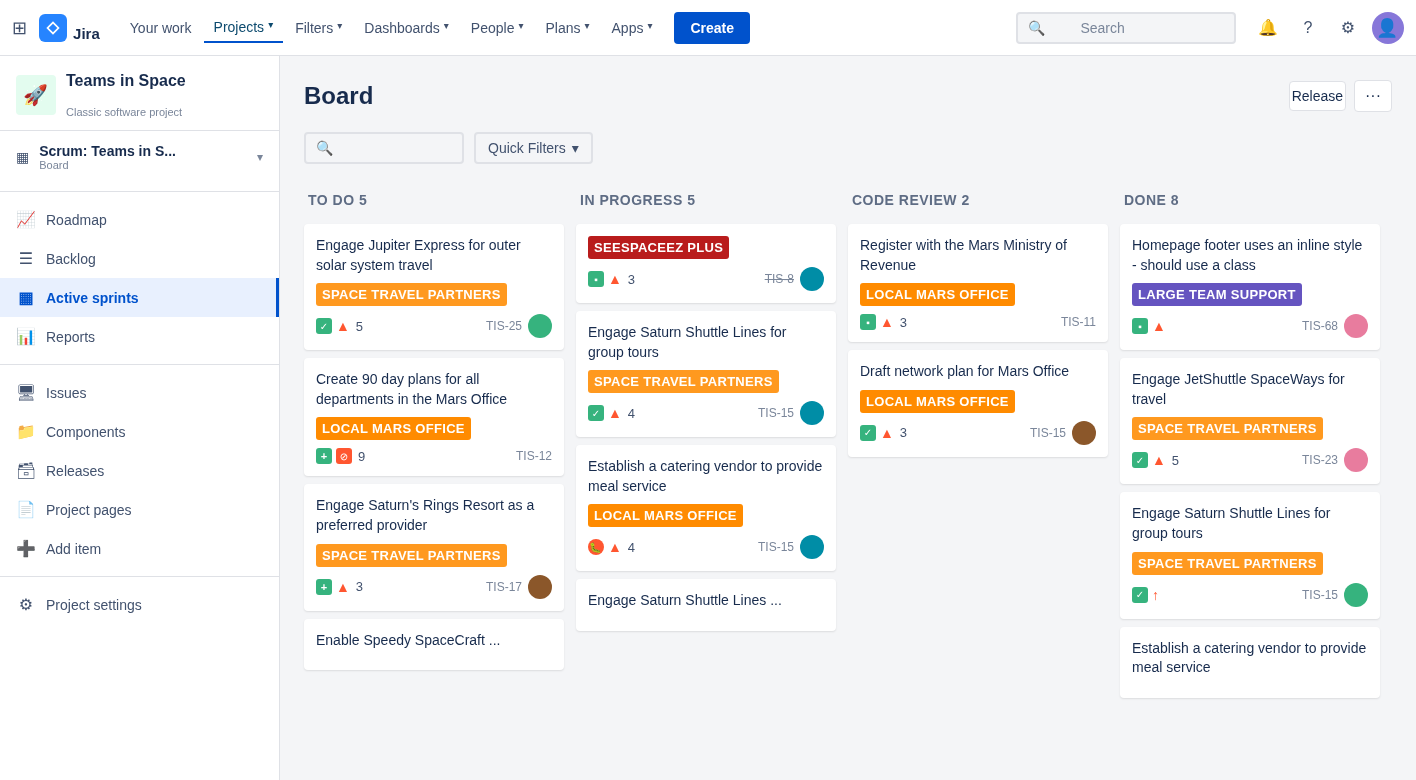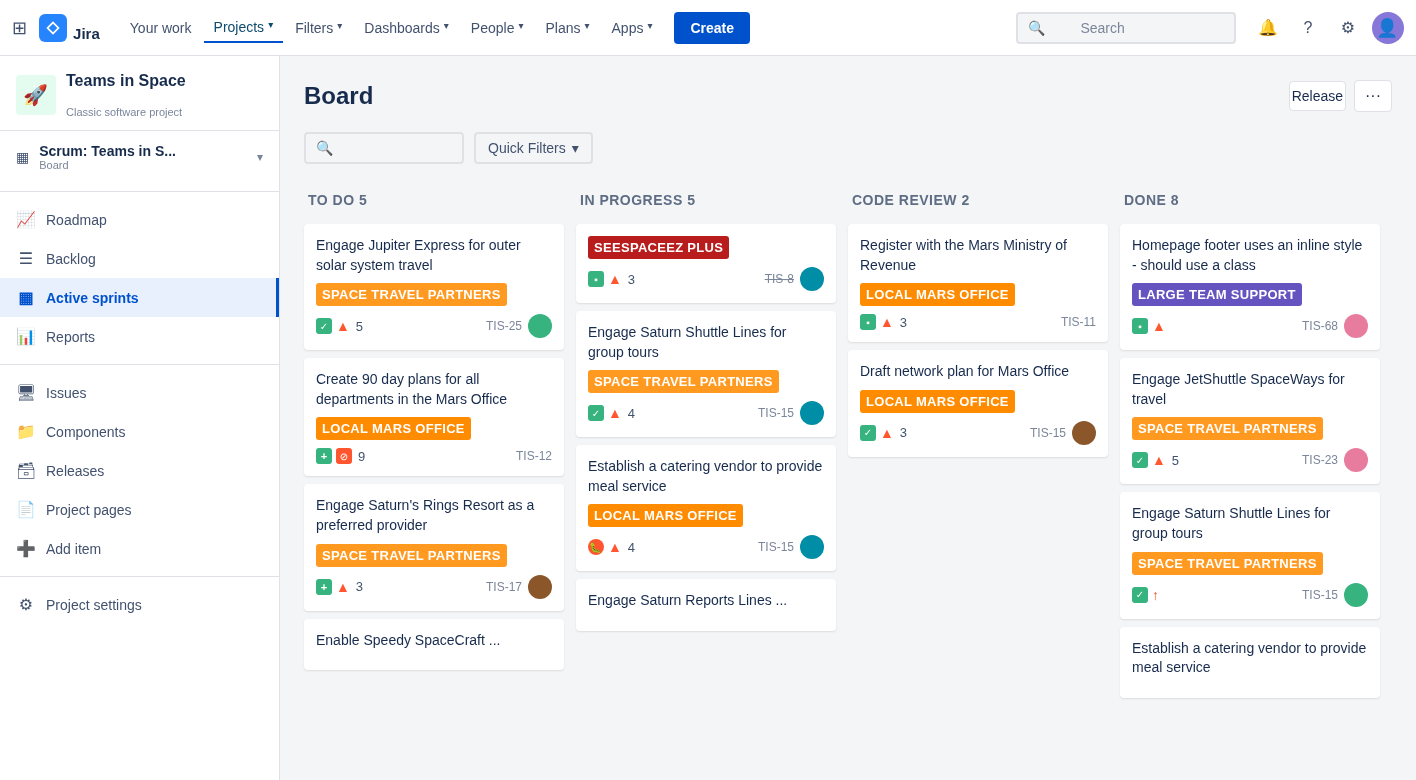--- a/index.html
+++ b/index.html
@@ -391,21 +391,21 @@
                 <span class="card-priority-up">▲</span>
               </div>
               <span class="card-count">4</span>
               <div class="card-spacer"></div>
               <span class="card-id">TIS-15</span>
               <div class="card-avatar teal"></div>
             </div>
           </div>
 
           <div class="card">
-            <div class="card-title">Engage Saturn Reports Lines ...</div>
+            <div class="card-title">Engage Saturn Shuttle Lines ...</div>
           </div>
 
         </div>
       </div>
 
       <div class="board-column">
         <div class="column-header">CODE REVIEW 2</div>
         <div class="column-cards">
 
           <div class="card">

